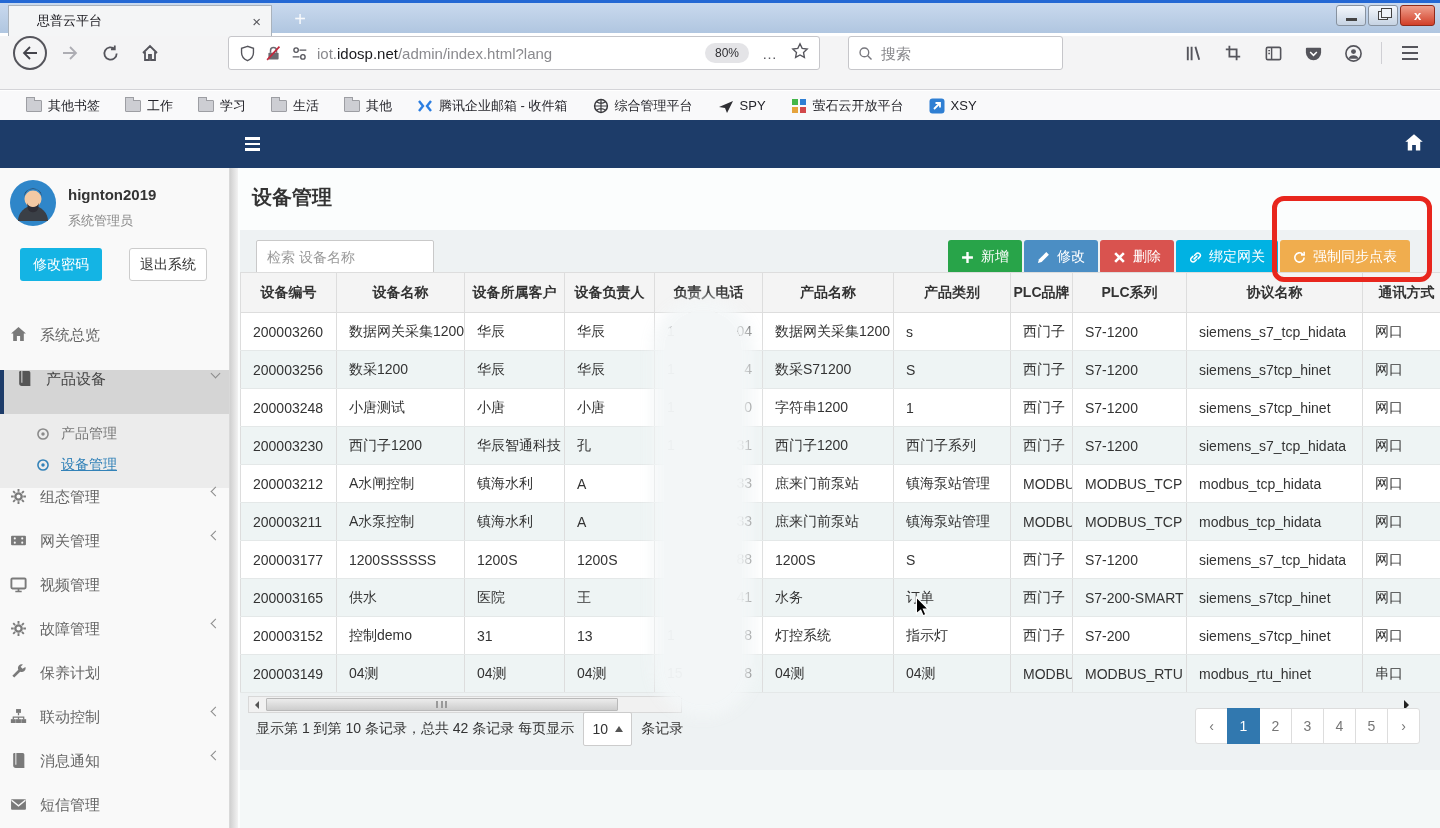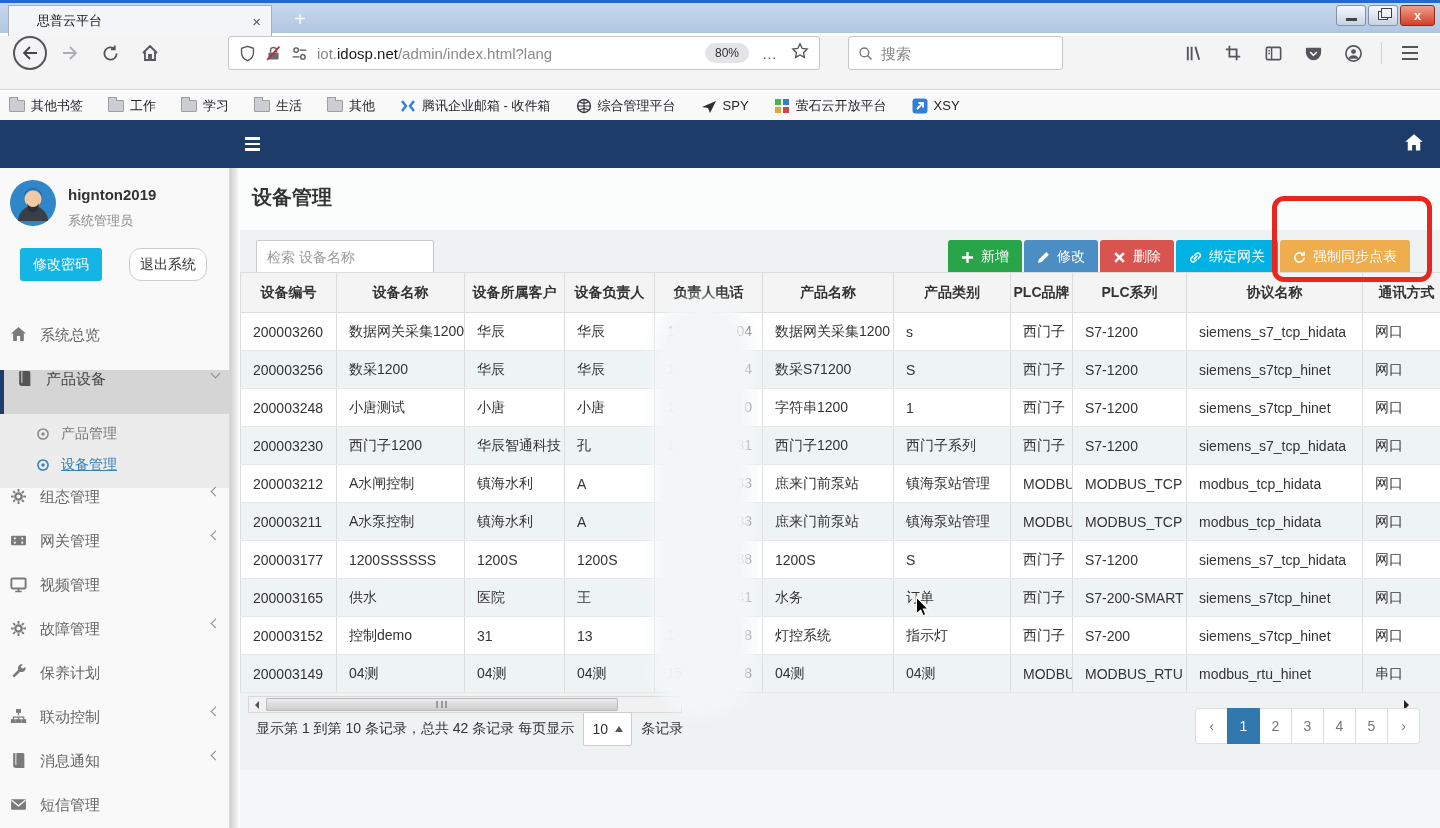--- a/index.html
+++ b/index.html
@@ -41,21 +41,21 @@
   border:1px solid #c6c6ca;border-radius:3px;margin-left:28px;padding:0 9px;gap:8px;flex:none}
 .searchbox input{border:none;outline:none;width:150px;font-size:15px;color:#333;background:transparent}
 .searchbox input::placeholder{color:#8a8a8e}
 .rightico{margin-left:auto;display:flex;align-items:center}
 .vdiv{width:1px;height:22px;background:#cfcfd4;margin:0 8px}
 .hmb-b{display:flex;flex-direction:column;gap:3.5px}
 .hmb-b i{display:block;width:16px;height:2.2px;background:#55555c}
 
 
 #bookmarksbar{position:absolute;left:0;top:91px;width:1440px;height:29px;background:#f9f9fa;
-  display:flex;align-items:center;padding:0 9px;gap:25px;font-size:13px;color:#24242a}
+  display:flex;align-items:center;padding:0 26px;gap:25px;font-size:13px;color:#24242a}
 .bm{display:flex;align-items:center;gap:6px;white-space:nowrap}
 .fold{width:16px;height:12px;background:#cdced3;border:1px solid #9d9ea3;border-radius:1px;position:relative}
 .fold::before{content:"";position:absolute;left:-1px;top:-4px;width:7px;height:3px;
   background:#cdced3;border:1px solid #9d9ea3;border-bottom:none}
 
 
 #appbar{position:absolute;left:0;top:120px;width:1440px;height:48px;background:#1d3c69}
 .appbar-hmb{position:absolute;left:245px;top:17px;display:flex;flex-direction:column;gap:3px}
 .appbar-hmb i{width:15px;height:2.6px;background:#fff;display:block}
 .appbar-home{position:absolute;right:16px;top:13px}
@@ -63,21 +63,21 @@
 
 #sidebar{position:absolute;left:0;top:168px;width:230px;height:660px;background:#f9f9f9;
   border-right:1px solid #d9d9d9;overflow:hidden}
 .userblk{position:relative;height:140px}
 .avatar{position:absolute;left:10px;top:12px}
 .uname{position:absolute;left:68px;top:18px;font-size:15px;font-weight:bold;color:#333}
 .urole{position:absolute;left:68px;top:44px;font-size:13px;color:#8a8a8a}
 .btn-pwd{position:absolute;left:20px;top:80px;width:82px;height:33px;background:#14b4e4;color:#fff;
   font-size:14px;border:none;border-radius:3px;font-family:inherit}
 .btn-out{position:absolute;left:129px;top:80px;width:78px;height:33px;background:#fff;color:#333;
-  font-size:14px;border:1px solid #ccc;border-radius:12px;font-family:inherit}
+  font-size:14px;border:1px solid #ccc;border-radius:3px;font-family:inherit}
 .menu{margin-top:18px}
 .mi{height:44px;display:flex;align-items:flex-start;padding:0 10px;color:#666;font-size:15px;gap:13px}
 .mi svg{width:17px;height:17px;flex:none}
 .mi.active{background:#d5d5d5;border-left:4px solid #1d3c69;padding-left:12px;color:#444}
 .chev{margin-left:auto;width:7px;height:7px;border-left:1.6px solid #8b8b8b;border-bottom:1.6px solid #8b8b8b;flex:none}
 .chev.down{transform:rotate(-45deg)}
 .chev.left{transform:rotate(45deg)}
 .submenu{background:#ececec;padding:4px 0 8px}
 .smi{height:31px;display:flex;align-items:center;padding-left:36px;gap:11px;font-size:14px;color:#777}
 .smi svg{width:14px;height:14px}

